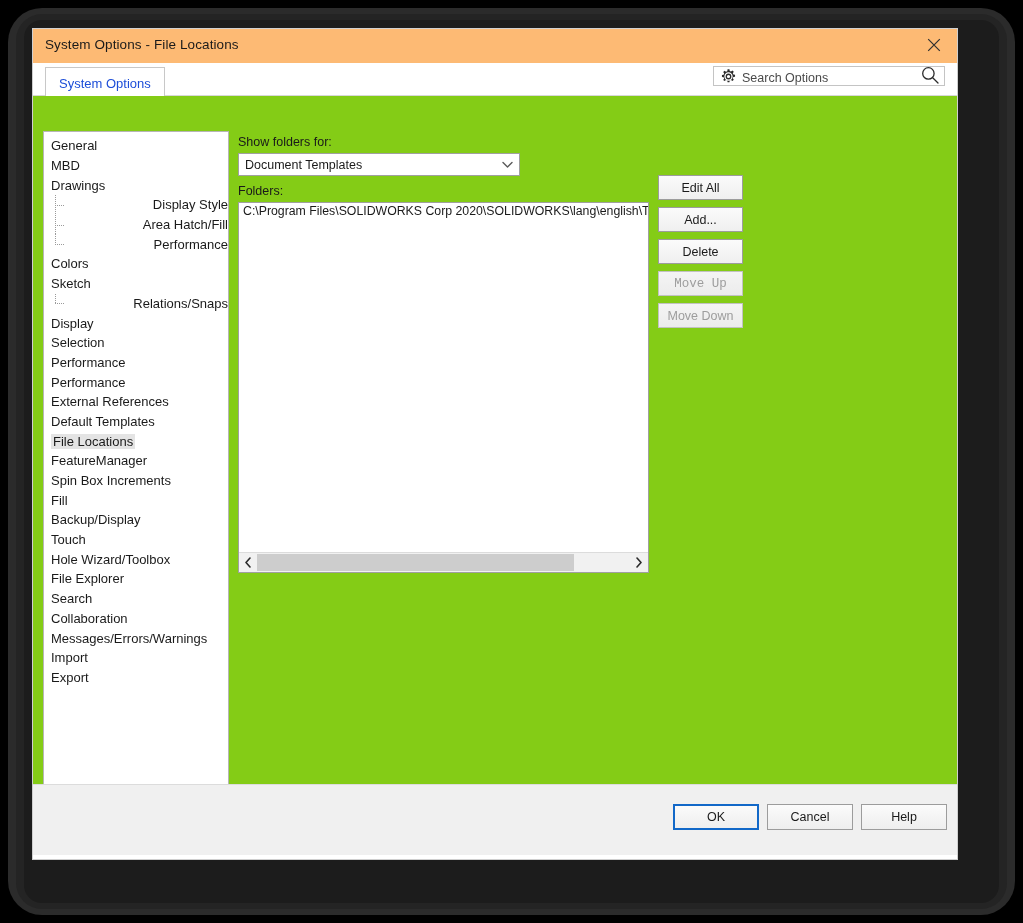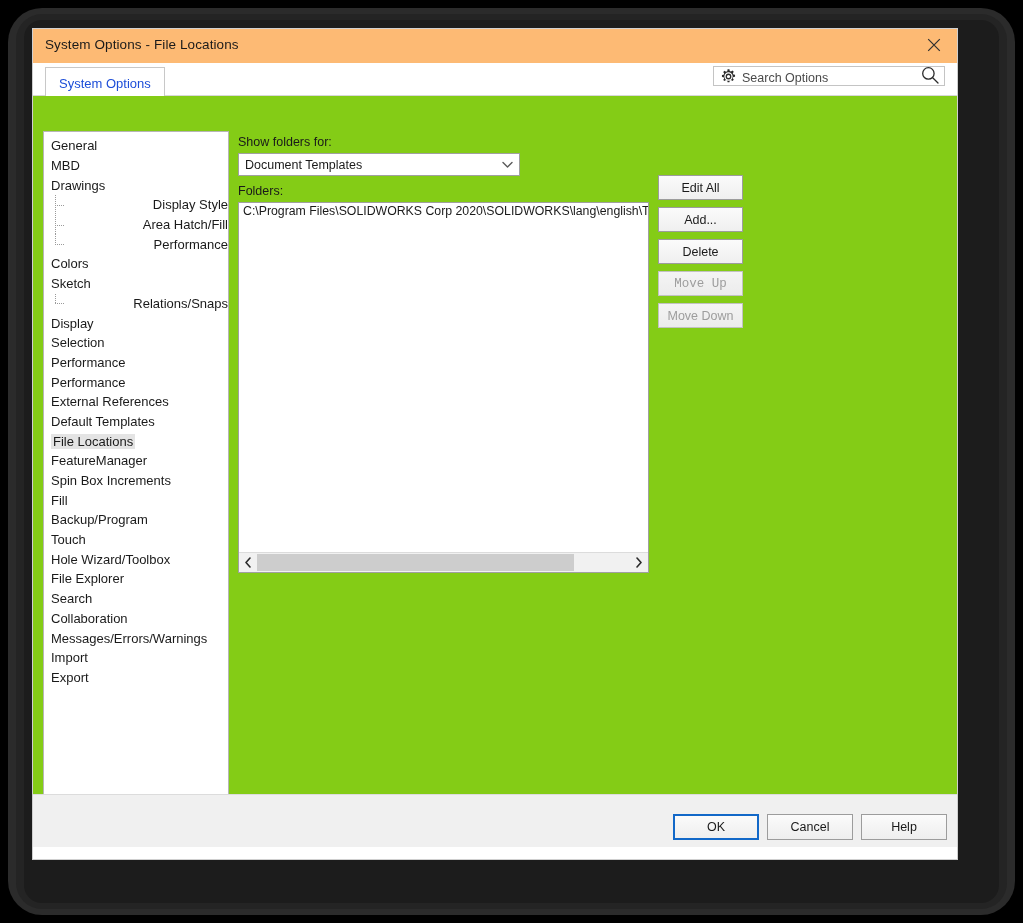--- a/index.html
+++ b/index.html
@@ -305,22 +305,22 @@
   }
   #btn-editall  { left: 420px; top: 57px; margin-top: 22px; }
   #btn-add      { left: 420px; top: 111px; }
   #btn-delete   { left: 420px; top: 143px; }
   #btn-moveup   { left: 420px; top: 175px; font-family: Liberation Mono, monospace; }
   #btn-movedown { left: 420px; top: 207px; }
 
   
   .footer {
     position: absolute;
-    left: 0; bottom: 12px;
-    width: 924px; height: 53px;
+    left: 0; bottom: 4px;
+    width: 924px; height: 71px;
     background: #f0f0f0;
     border-top: 1px solid #dcdcdc;
   }
   .fbtn {
     position: absolute;
     top: 19px;
     width: 86px; height: 26px;
     font-family: "Liberation Sans", sans-serif;
     font-size: 12.5px;
     color: #1a1a1a;
@@ -451,21 +451,21 @@
             <li class="tree-item">
               <span class="lbl">FeatureManager</span>
             </li>
             <li class="tree-item">
               <span class="lbl">Spin Box Increments</span>
             </li>
             <li class="tree-item">
               <span class="lbl">Fill</span>
             </li>
             <li class="tree-item">
-              <span class="lbl">Backup/Program</span>
+              <span class="lbl">Backup/Display</span>
             </li>
             <li class="tree-item">
               <span class="lbl">Touch</span>
             </li>
             <li class="tree-item">
               <span class="lbl">Hole Wizard/Toolbox</span>
             </li>
             <li class="tree-item">
               <span class="lbl">File Explorer</span>
             </li>

